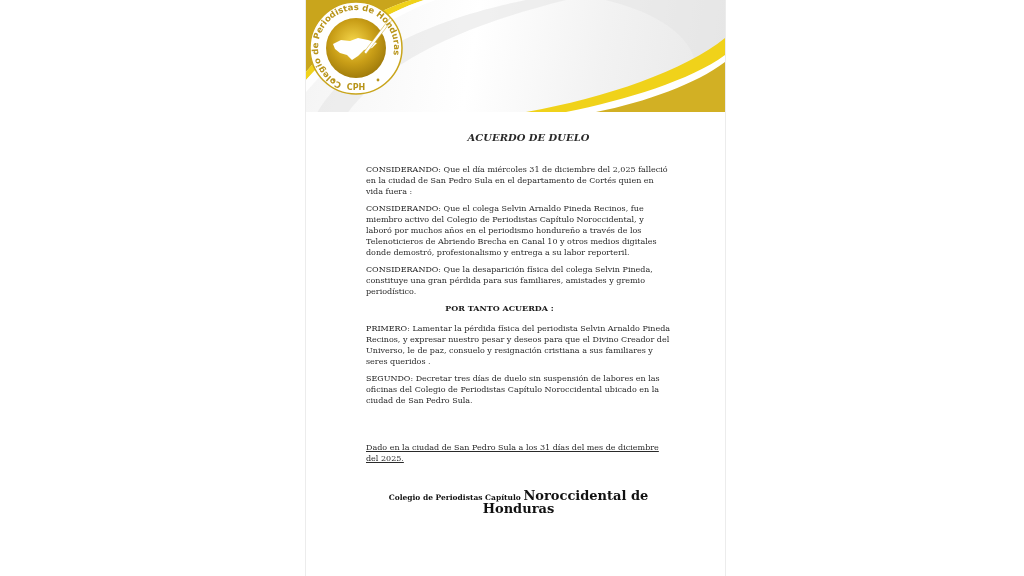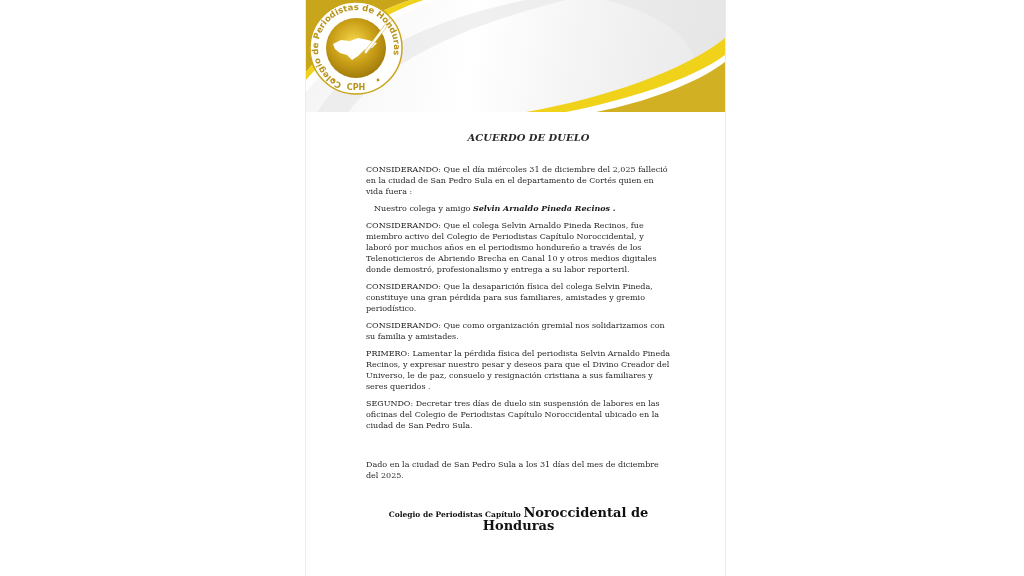--- a/index.html
+++ b/index.html
@@ -57,21 +57,21 @@
     font-style: italic;
     font-size: 10px;
     margin-left: 20px;
     margin-bottom: 21px;
   }
   p { margin: 0 0 6px 0; }
   .kw { font-weight: normal; color: #1a1a1a; }
   .indent { padding-left: 8px; }
   .name { font-weight: bold; font-style: italic; color: #1a1a1a; }
   .resolve { text-align: center; font-weight: bold; margin: 2px 0 9px -38px; color: #1a1a1a; }
-  .closing { margin-top: 28px; }
+  .closing { margin-top: 36px; text-decoration: underline; }
   .sign {
     margin-top: 26px;
     text-align: center;
     font-weight: bold;
     color: #111;
     font-size: 7.5px;
   }
   .sign .big { font-size: 13px; }
 </style>
 </head>
@@ -119,36 +119,31 @@
     </svg>
   </div>
 
   <div class="doc">
     <div class="title">ACUERDO DE DUELO</div>
 
     <p>
       <span class="kw">CONSIDERANDO:</span><span> Que el día miércoles 31 de diciembre del 2,025 falleció en la ciudad de San Pedro Sula en el departamento de Cortés quien en vida fuera :</span>
     </p>
 
-    <p class="indent">
-      <span>Nuestro colega y amigo </span><span class="name">Selvin Arnaldo Pineda Recinos .</span>
-    </p>
 
     <p>
       <span class="kw">CONSIDERANDO:</span><span> Que el colega Selvin Arnaldo Pineda Recinos, fue miembro activo del Colegio de Periodistas Capítulo Noroccidental, y laboró por muchos años en el periodismo hondureño a través de los Telenoticieros de Abriendo Brecha en  Canal 10 y otros medios digitales donde demostró, profesionalismo y entrega a su labor reporteril.</span>
     </p>
 
     <p>
       <span class="kw">CONSIDERANDO</span><span>: Que la desaparición física del colega Selvin Pineda, constituye una gran pérdida para sus familiares, amistades y gremio periodístico.</span>
     </p>
 
-    <p>
-      <span class="kw">CONSIDERANDO</span><span>: Que como organización gremial nos solidarizamos con su familia y amistades.</span>
-    </p>
 
+    <div class="resolve">POR TANTO ACUERDA :</div>
 
     <p>
       <span class="kw">PRIMERO</span><span>: Lamentar la pérdida física del periodista Selvin Arnaldo Pineda Recinos, y expresar nuestro pesar y deseos para que el Divino Creador del Universo, le de paz, consuelo y resignación cristiana a sus familiares y seres queridos .</span>
     </p>
 
     <p>
       <span class="kw">SEGUNDO:</span><span> Decretar tres días de duelo sin suspensión de labores en las oficinas del Colegio de Periodistas Capítulo Noroccidental ubicado en la ciudad de San Pedro Sula.</span>
     </p>
 
 

